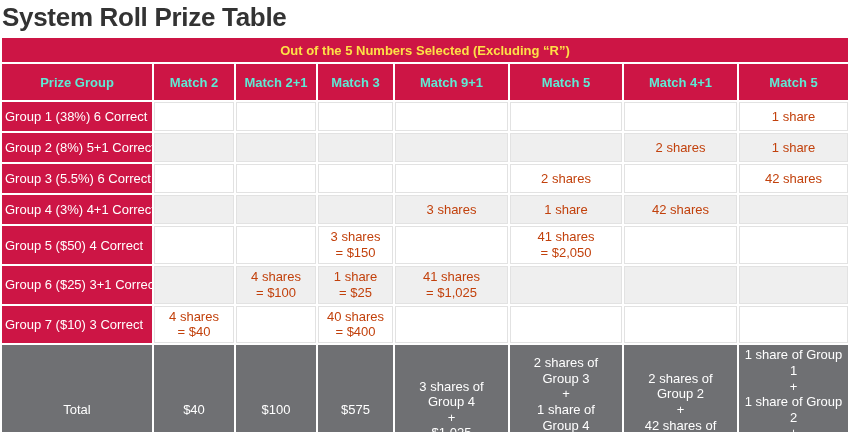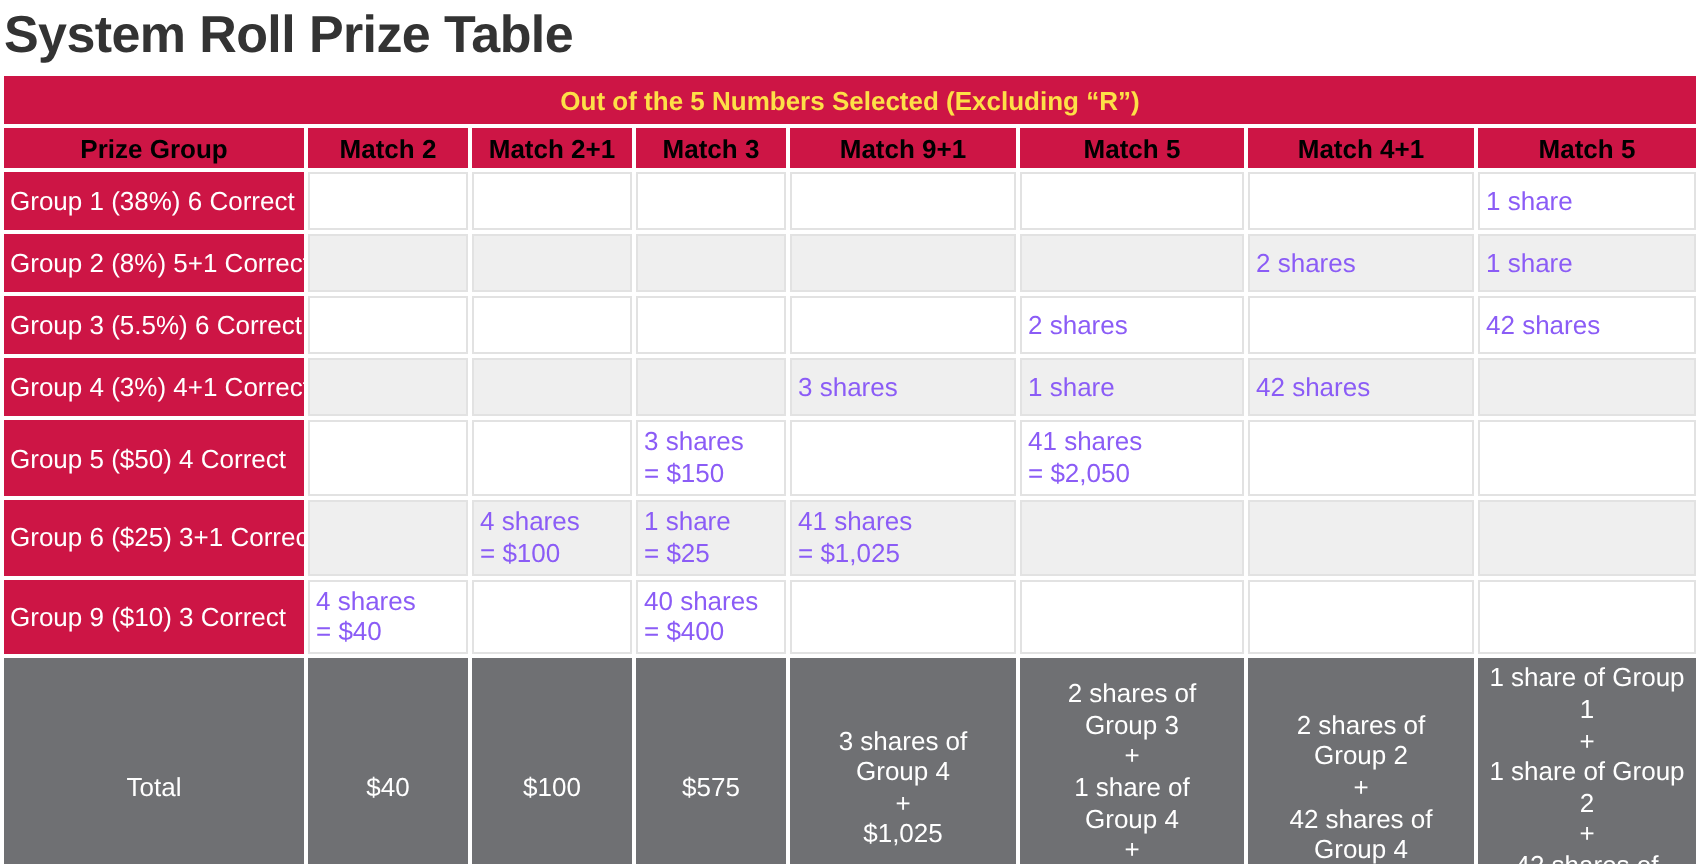--- a/index.html
+++ b/index.html
@@ -16,32 +16,32 @@
     border-collapse:separate;border-spacing:2px;
   }
   table.prize-table th,table.prize-table td{
     box-sizing:border-box;font-size:13px;padding:2px 3px;overflow:hidden;
   }
   .band{
     background:#cd1545;color:#fde047;font-weight:bold;text-align:center;
     height:24px;font-size:13px;
   }
   .col-head{
-    background:#cd1545;color:#000000;font-weight:bold;text-align:center;
-    height:20px;vertical-align:middle;
+    background:#cd1545;color:#5eead4;font-weight:bold;text-align:center;
+    height:36px;vertical-align:middle;
   }
   .row-head{
     background:#cd1545;color:#ffffff;font-weight:normal;text-align:left;
     padding-left:8px;height:29px;white-space:nowrap;font-size:12.5px;
     vertical-align:middle;
     margin-left:24px;
   }
   .data-cell{
-    background:#ffffff;border:1px solid #e2e2e2;color:#8b5cf6;
-    vertical-align:middle;white-space:pre-line;
+    background:#ffffff;border:1px solid #e2e2e2;color:#c2410c;
+    text-align:center;vertical-align:middle;white-space:pre-line;
     line-height:1.22;height:29px;
   }
   tr.alt .data-cell{background:#efefef;}
   .total-label,.total-cell{
     background:#6f7073;color:#ffffff;font-weight:normal;text-align:center;
     vertical-align:middle;height:105px;white-space:pre-line;line-height:1.2;
   }
 </style>
 </head>
 <body>
@@ -135,21 +135,21 @@
 = $100</td>
         <td class="data-cell">1 share
 = $25</td>
         <td class="data-cell">41 shares
 = $1,025</td>
         <td class="data-cell"></td>
         <td class="data-cell"></td>
         <td class="data-cell"></td>
       </tr>
       <tr>
-        <th class="row-head">Group 9 ($10) 3 Correct</th>
+        <th class="row-head">Group 7 ($10) 3 Correct</th>
         <td class="data-cell">4 shares
 = $40</td>
         <td class="data-cell"></td>
         <td class="data-cell">40 shares
 = $400</td>
         <td class="data-cell"></td>
         <td class="data-cell"></td>
         <td class="data-cell"></td>
         <td class="data-cell"></td>
       </tr>

